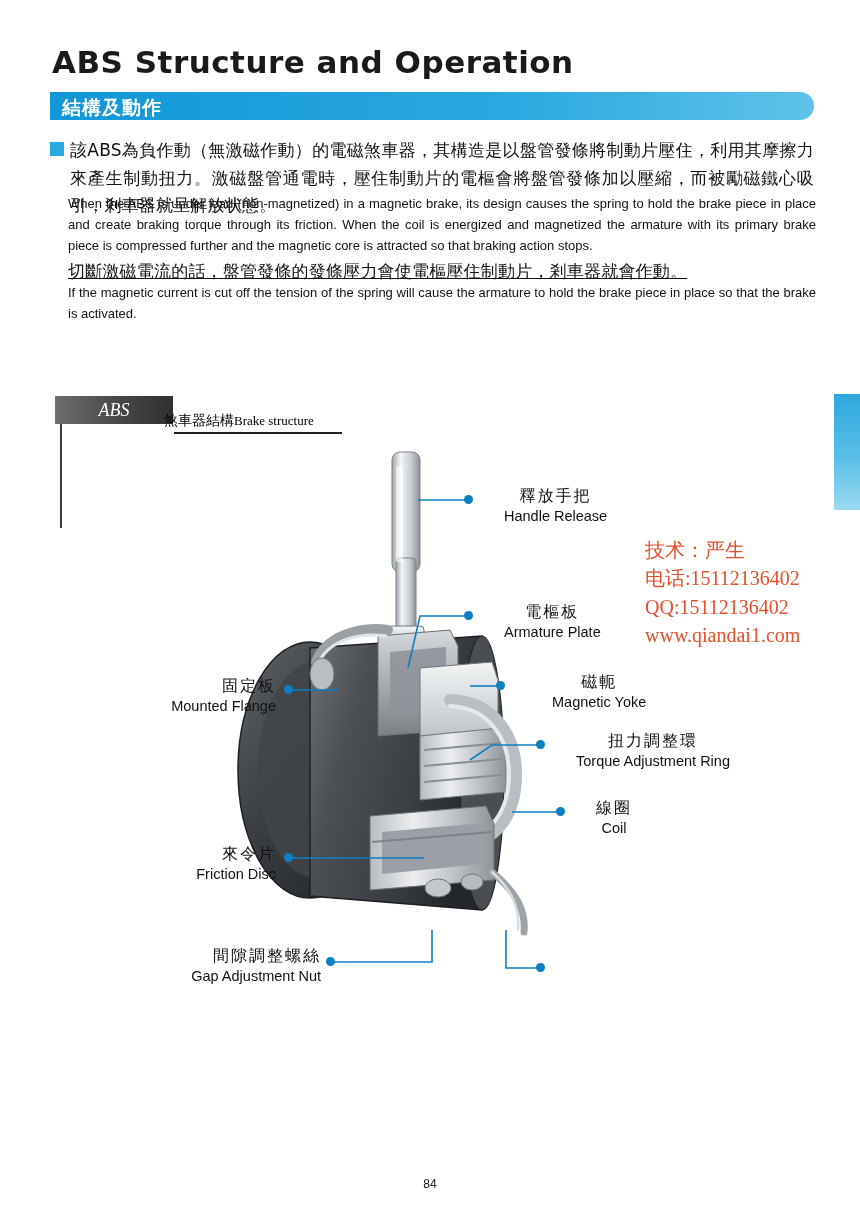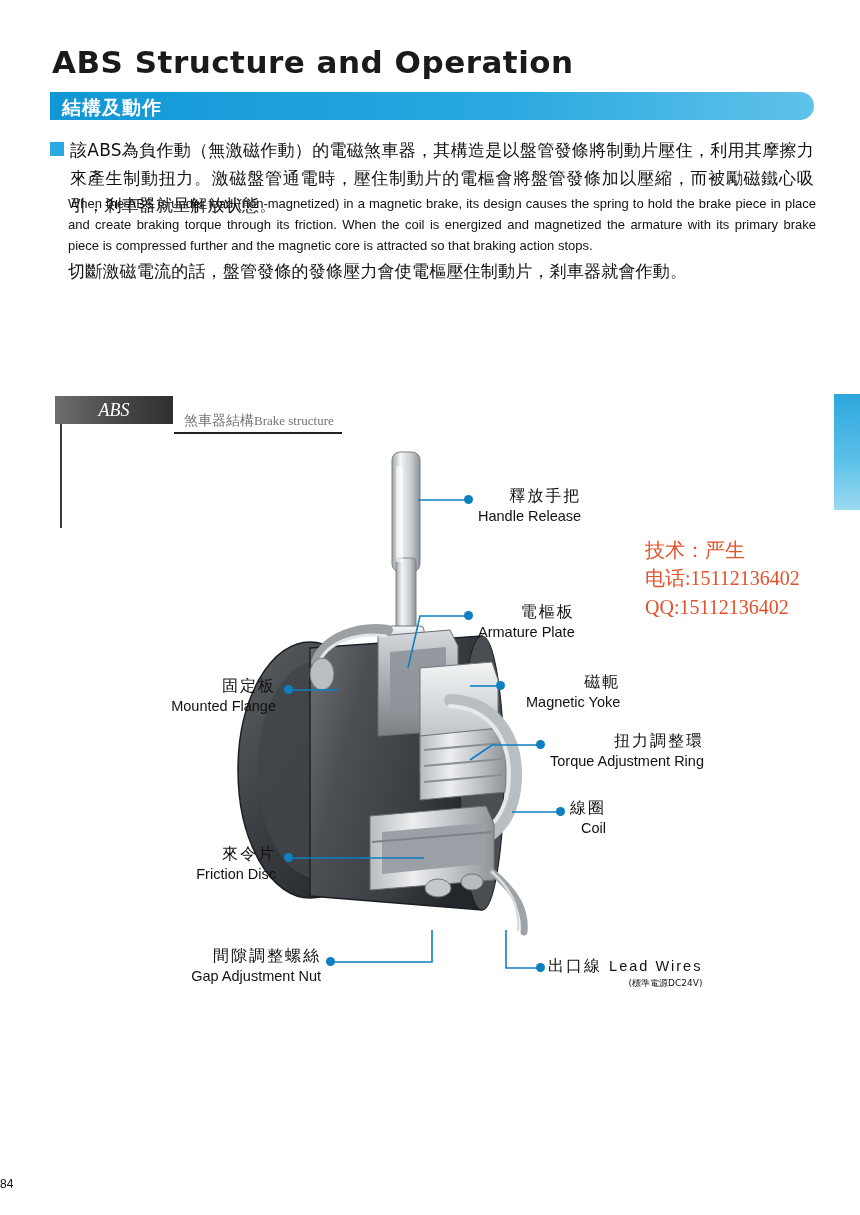--- a/index.html
+++ b/index.html
@@ -70,21 +70,21 @@
     color: #111;
     text-align: justify;
   }
   .para.cn {
     font-family: "DejaVu Sans", sans-serif;
     font-size: 17px;
     letter-spacing: 0.2px;
   }
   .p1 { left: 70px;  top: 137px; width: 744px; }
   .p2 { left: 68px;  top: 193px; width: 748px; }
-  .p3 { left: 68px;  top: 258px; width: 748px; }
+  .p3 { left: 68px;  top: 258px; width: 748px; text-decoration: underline; }
   .p4 { left: 68px;  top: 282px; width: 748px; }
 
   
   .abs-tag {
     position: absolute;
     left: 55px;
     top: 396px;
     width: 118px;
     height: 28px;
     background: linear-gradient(to right, #6e6e6e 0%, #4a4a4a 50%, #2f2f2f 100%);
@@ -106,25 +106,25 @@
   .abs-vline {
     position: absolute;
     left: 60px;
     top: 424px;
     width: 2px;
     height: 104px;
     background: #3b3b3b;
   }
   .struct-label {
     position: absolute;
-    left: 184px;
+    left: 164px;
     top: 412px;
     font-size: 14px;
     font-family: "DejaVu Sans", sans-serif;
-    color: #737373;
+    color: #000000;
     white-space: nowrap;
   }
   .struct-label .en {
     font-family: "Liberation Serif", serif;
     font-size: 13px;
   }
   .struct-underline {
     position: absolute;
     left: 174px;
     top: 432px;
@@ -180,21 +180,21 @@
     color: #111;
     letter-spacing: 2px;
   }
   .callout .en {
     display: block;
     font-size: 14.5px;
     font-family: "Liberation Sans", sans-serif;
     color: #111;
     margin-top: 1px;
   }
-  .callout.right { text-align: right; }
+  .callout.right { text-align: center; margin-left: 26px; }
   .callout.left  { text-align: right; }
   .callout .sub {
     display: block;
     font-size: 9px;
     color: #111;
     letter-spacing: 0;
   }
   .inline-en {
     font-size: 14.5px;
     font-family: "Liberation Sans", sans-serif;
@@ -207,53 +207,56 @@
     border-radius: 50%;
     background: #0e7fc0;
   }
 
   
   .page-number {
     position: absolute;
     left: 0;
     right: 0;
     top: 1177px;
+    text-align: center;
     font-size: 12px;
     font-family: "Liberation Sans", sans-serif;
     color: #111;
   }
 </style>
 </head>
 <body>
 
 <div class="page">
 
   <div class="title-en">ABS Structure and Operation</div>
   <div class="title-bar"></div>
   <div class="title-bar-text">結構及動作</div>
 
   <div class="bullet-square"></div>
   <div class="para cn p1">該ABS為負作動（無激磁作動）的電磁煞車器，其構造是以盤管發條將制動片壓住，利用其摩擦力來產生制動扭力。激磁盤管通電時，壓住制動片的電樞會將盤管發條加以壓縮，而被勵磁鐵心吸引，剎車器就呈解放状態。</div>
   <div class="para p2">When the ABS is under load (non-magnetized) in a magnetic brake, its design causes the spring to hold the brake piece in place and create braking torque through its friction.  When the coil is energized and magnetized the armature with its primary brake piece is compressed further and the magnetic core is attracted so that braking action stops.</div>
   <div class="para cn p3">切斷激磁電流的話，盤管發條的發條壓力會使電樞壓住制動片，剎車器就會作動。</div>
+  <div class="para p4">If the magnetic current is cut off the tension of the spring will cause the armature to hold the brake piece in place so that the brake is activated.</div>
 
   <div class="abs-tag"></div>
   <div class="abs-tag-text">ABS</div>
   <div class="abs-vline"></div>
   <div class="struct-label">
     <span>煞車器結構</span><span class="en">Brake structure</span>
   </div>
   <div class="struct-underline"></div>
 
   <div class="side-tab"></div>
 
   <div class="watermark">
     <div>技术：严生</div>
     <div class="line-mono">电话:15112136402</div>
     <div class="line-mono">QQ:15112136402</div>
+    <div class="line-mono">www.qiandai1.com</div>
   </div>
 
   <svg class="illustration" viewBox="0 0 640 580">
     <defs>
       <linearGradient id="metalV" x1="0" y1="0" x2="1" y2="0">
         <stop offset="0%" stop-color="#b8bcc0"></stop>
         <stop offset="35%" stop-color="#eceef0"></stop>
         <stop offset="65%" stop-color="#c3c7cb"></stop>
         <stop offset="100%" stop-color="#8f9499"></stop>
       </linearGradient>
@@ -417,20 +420,16 @@
   <div class="callout left" style="left:140px; top:844px; width:136px;">
     <span class="cn">來令片</span>
     <span class="en">Friction Disc</span>
   </div>
 
   <div class="callout left" style="left:145px; top:946px; width:176px;">
     <span class="cn">間隙調整螺絲</span>
     <span class="en">Gap Adjustment Nut</span>
   </div>
 
-  <div class="callout right" style="left:548px; top:956px;">
-    <span class="cn"><span>出口線</span> <span class="inline-en">Lead Wires</span></span>
-    <span class="sub">(標準電源DC24V)</span>
-  </div>
 
   <div class="page-number">84</div>
 
 </div>
 
 </body></html>

